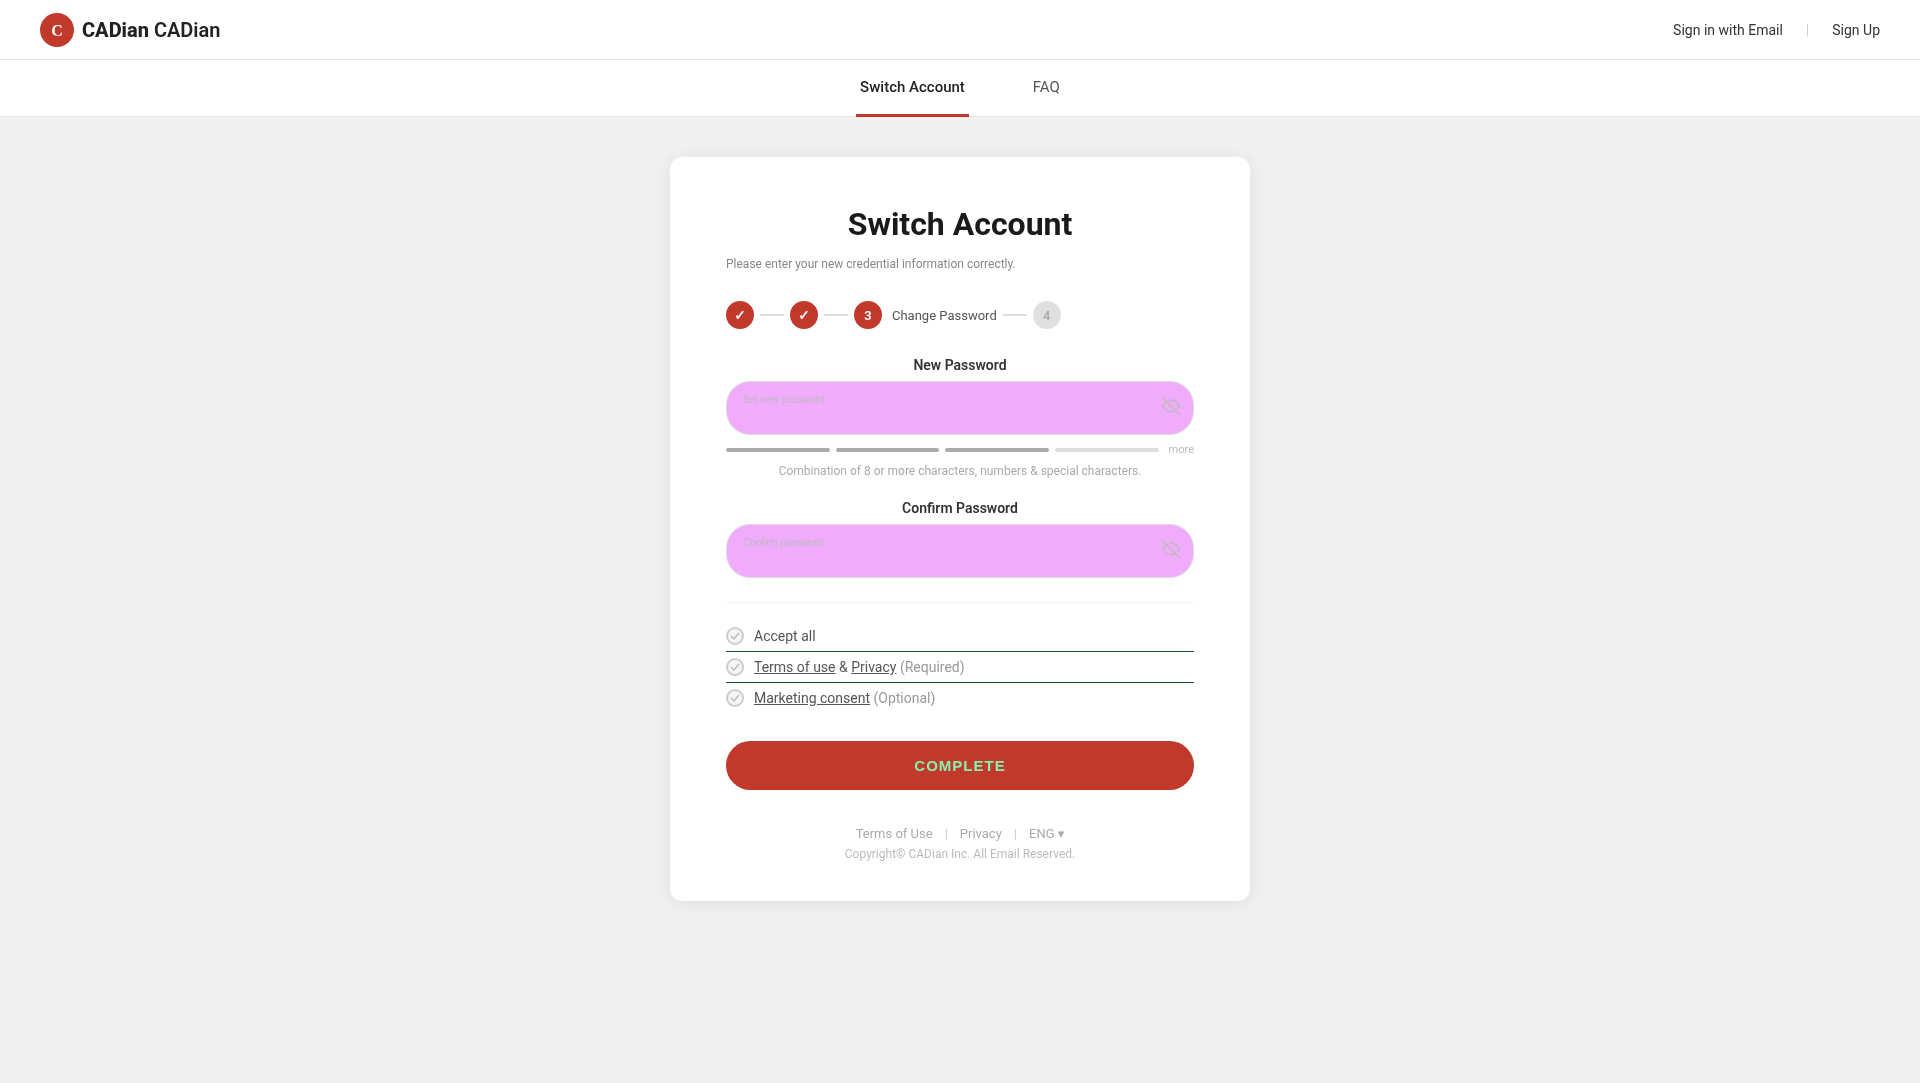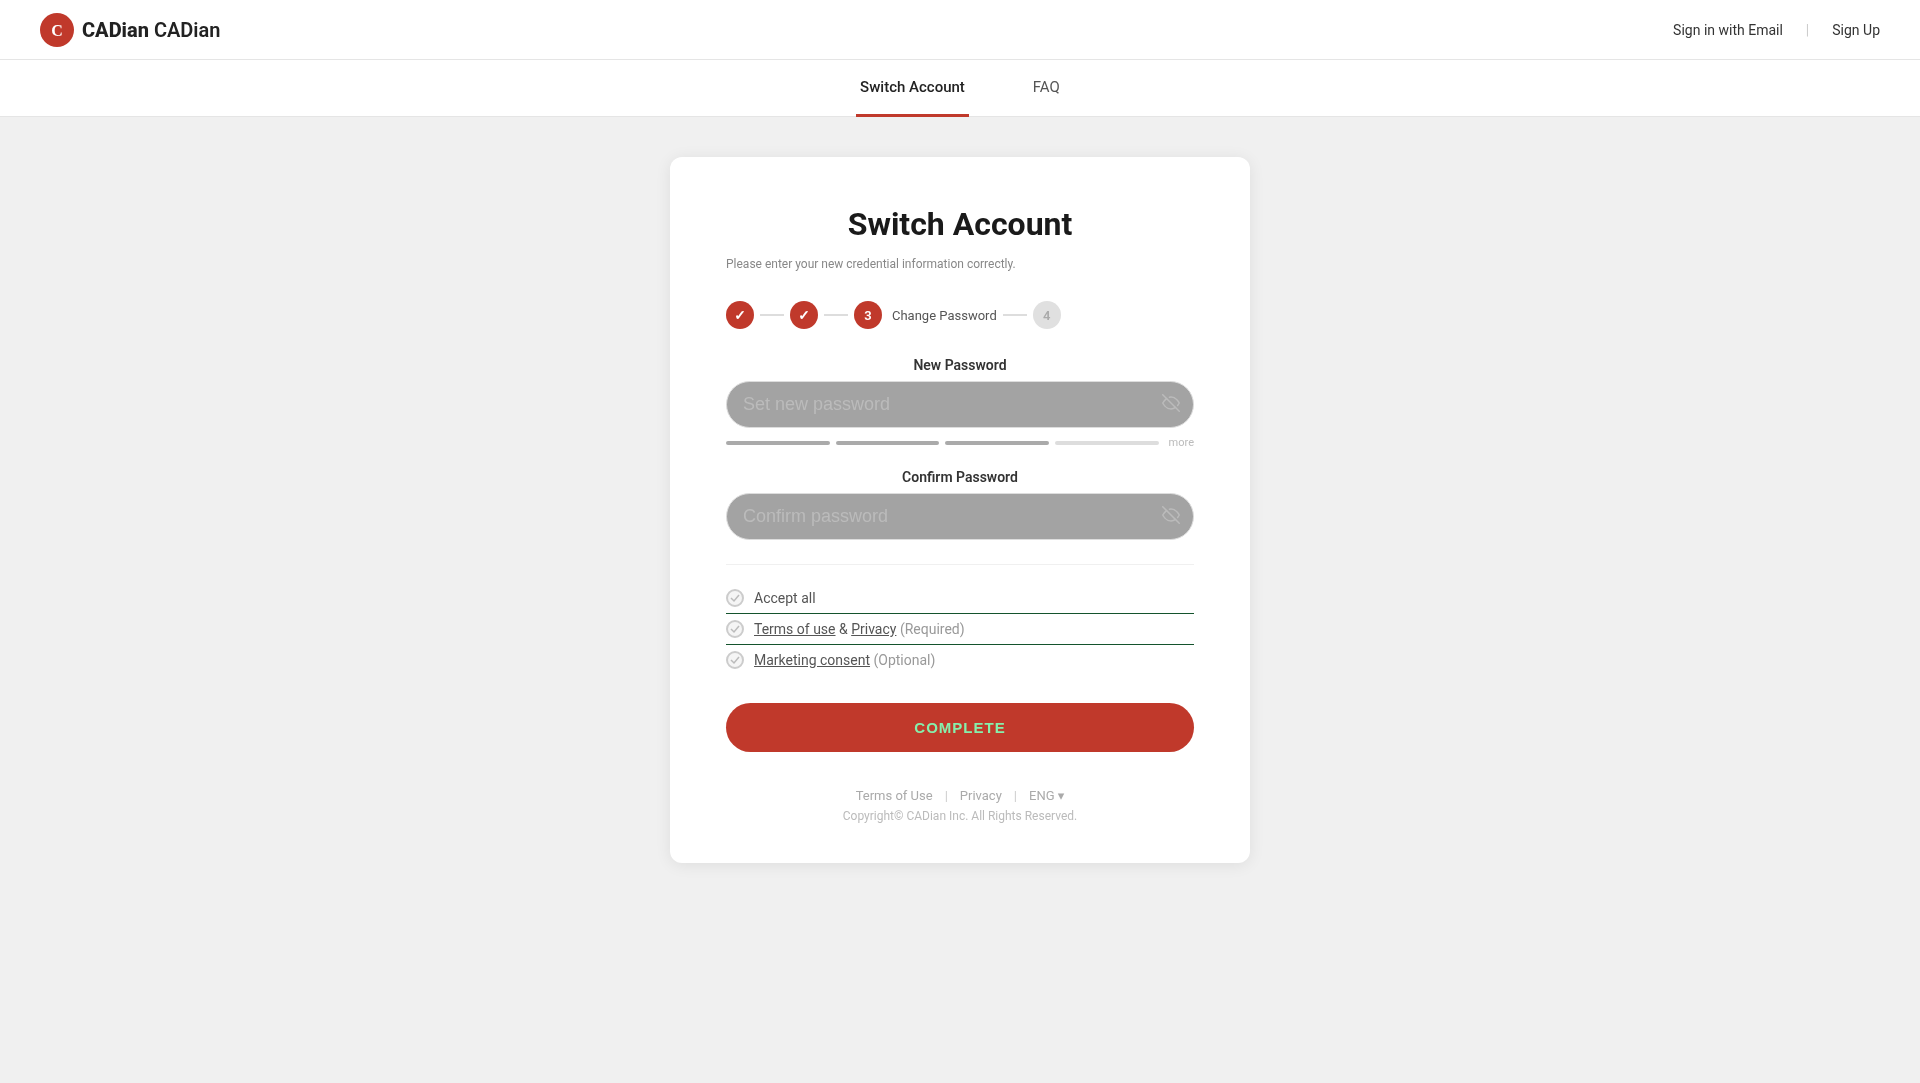--- a/index.html
+++ b/index.html
@@ -160,27 +160,27 @@
       margin-top: 20px;
       text-align: center;
     }
     .input-wrapper {
       position: relative;
       display: flex;
       align-items: center;
     }
     .input-field {
       width: 100%;
-      padding: 12px 44px 12px 16px;
+      padding: 12px 44px 29px 16px;
       border: 1.5px solid #ddd;
       border-radius: 24px;
-      font-size: 18px;
+      font-size: 10px;
       color: #333;
       outline: none;
-      background: #a3a3a3;
+      background: #f0abfc;
     }
     .input-field::placeholder {
       color: #bbb;
     }
     .eye-icon {
       position: absolute;
       right: 14px;
       color: #bbb;
       cursor: pointer;
       font-size: 16px;
@@ -365,20 +365,22 @@
     </div>
 
     
     <div class="strength-bars">
       <div class="strength-bar filled"></div>
       <div class="strength-bar filled"></div>
       <div class="strength-bar filled"></div>
       <div class="strength-bar"></div>
       <span class="strength-label">more</span>
     </div>
+    <p class="strength-hint">Combination of 8 or more characters, numbers &amp;
+special characters.</p>
 
     
     <div class="field-label">Confirm Password</div>
     <div class="input-wrapper">
       <input class="input-field" type="password" placeholder="Confirm password" style="">
       <span class="eye-icon">
         <svg width="18" height="18" viewBox="0 0 24 24" fill="none" stroke="#bbb" stroke-width="2" stroke-linecap="round" stroke-linejoin="round">
           <path d="M17.94 17.94A10.07 10.07 0 0 1 12 20c-7 0-11-8-11-8a18.45 18.45 0 0 1 5.06-5.94"></path>
           <path d="M9.9 4.24A9.12 9.12 0 0 1 12 4c7 0 11 8 11 8a18.5 18.5 0 0 1-2.16 3.19"></path>
           <line x1="1" y1="1" x2="23" y2="23"></line>
@@ -426,17 +428,17 @@
       <div class="footer-links">
         <span class="footer-link">Terms of Use</span>
         <span class="footer-sep">|</span>
         <span class="footer-link">Privacy</span>
         <span class="footer-sep">|</span>
         <span class="footer-lang">
           <span>ENG</span>
           <span> ▾</span>
         </span>
       </div>
-      <div class="footer-copy">Copyright© CADian Inc. All Rights Reserved.</div>
+      <div class="footer-copy">Copyright© CADian Inc. All Email Reserved.</div>
     </div>
 
   </div>
 </main>
 
 </body></html>

